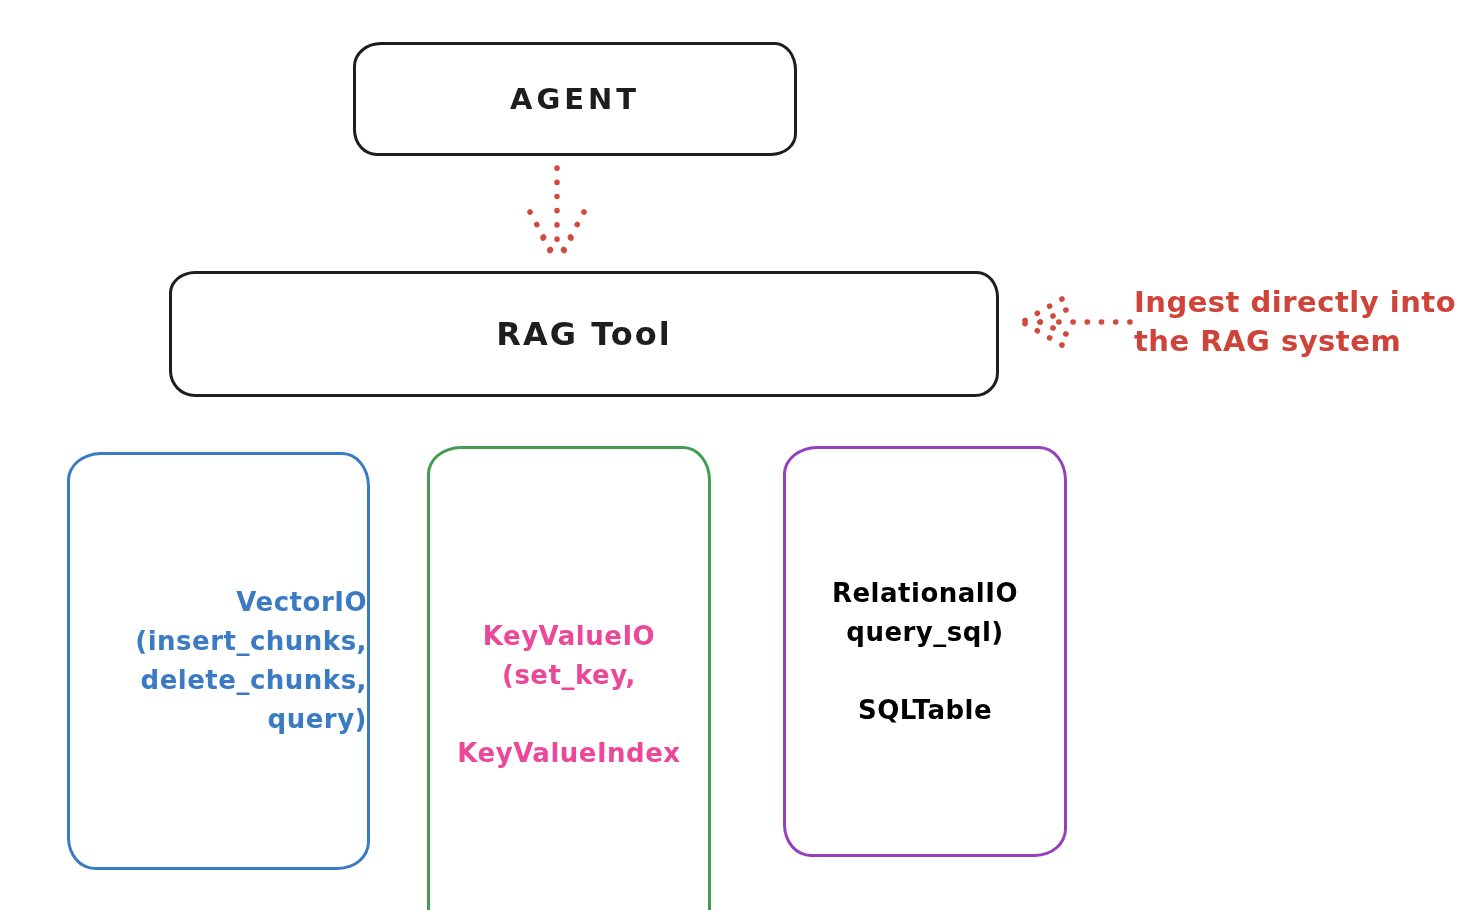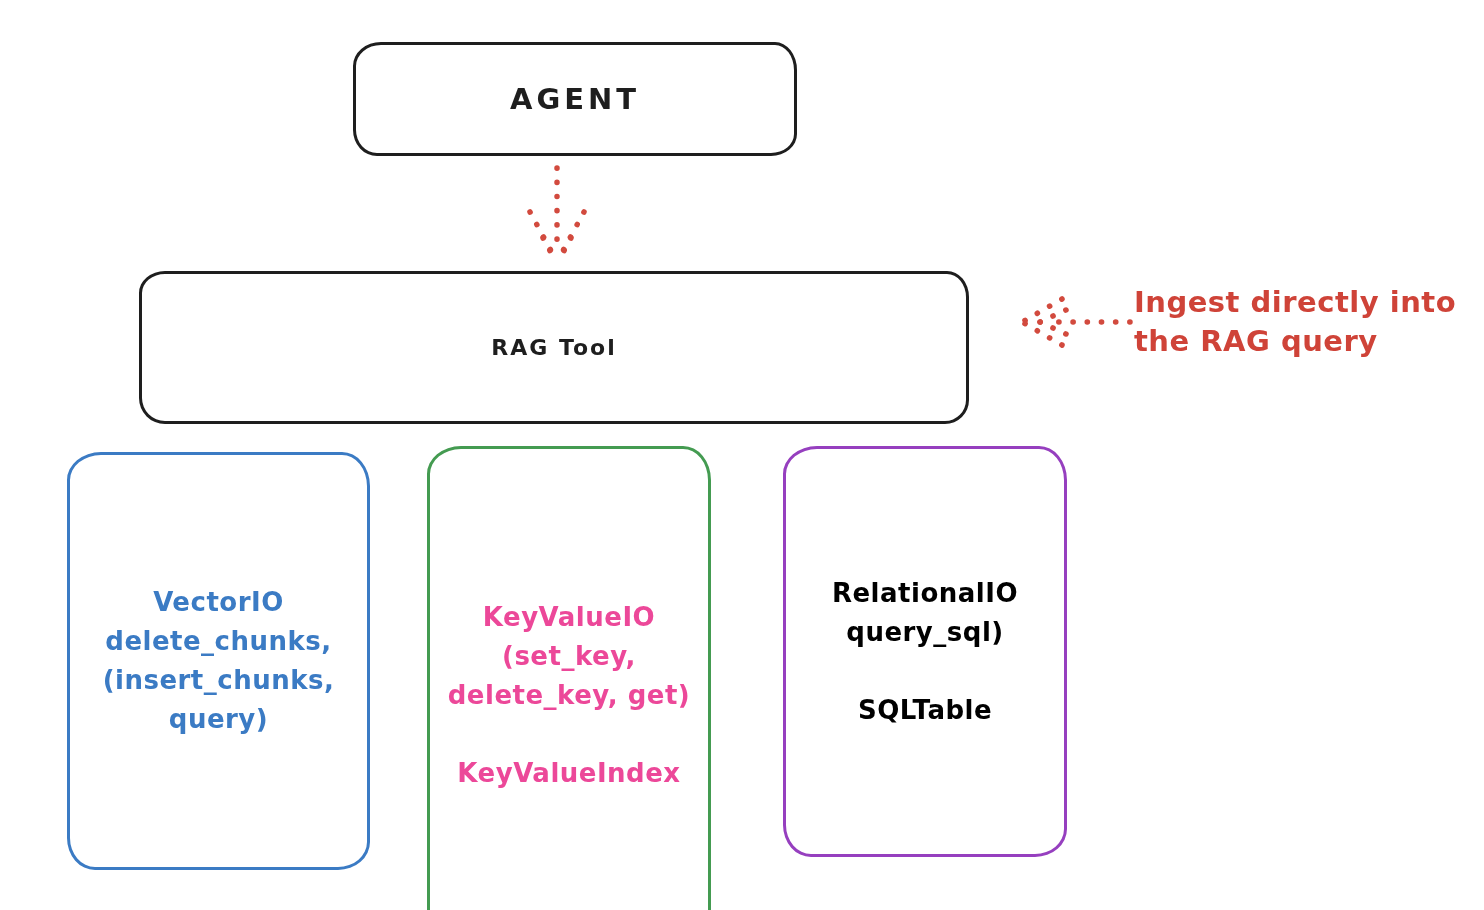--- a/index.html
+++ b/index.html
@@ -27,38 +27,38 @@
     color: #1e1e1e;
     font-weight: bold;
     text-align: right;
   }
   #agent-node {
     left: 353px; top: 42px; width: 444px; height: 114px;
     border-radius: 28px 22px 26px 24px / 24px 28px 22px 26px;
     font-size: 29px; letter-spacing: 4px;
   }
   #rag-tool-node {
-    left: 139px; top: 271px; width: 830px; height: 153px;
+    left: 169px; top: 271px; width: 830px; height: 126px;
     border-radius: 26px 22px 24px 26px / 22px 26px 24px 26px;
-    font-size: 22px; letter-spacing: 2px;
+    font-size: 32px; letter-spacing: 2px;
   }
 
   
   .io-node {
     flex-direction: column;
     border-width: 3.25px;
     border-style: solid;
     border-radius: 34px 28px 32px 28px / 28px 34px 28px 32px;
     font-size: 26px;
     font-weight: bold;
     line-height: 39px;
     text-align: center;
     letter-spacing: 0.5px;
   }
-  #vector-io-node     { left: 67px;  top: 452px; width: 303px; height: 418px; color: #3b7bc4; border-color: #3b7bc4; }
+  #vector-io-node     { left: 67px;  top: 452px; width: 303px; height: 418px; color: #3b7bc4; border-color: #3b7bc4; align-items: flex-end; }
   #keyvalue-io-node   { left: 427px; top: 446px; width: 284px; height: 498px; color: #ec4899; border-color: #449b51; }
   #relational-io-node { left: 783px; top: 446px; width: 284px; height: 411px; color: #000000; border-color: #963fbf; }
   .io-index-label { margin-top: 39px; }
 
   
   #ingest-annotation {
     position: absolute;
     left: 1134px; top: 283px; width: 346px;
     color: #cf4338;
     font-size: 29px;
@@ -105,34 +105,33 @@
       <path class="dotted-arrow" d="M1130 322 L1046 322"></path>
       <path class="dotted-arrow" d="M1062 299 L1024 321"></path>
       <path class="dotted-arrow" d="M1062 345 L1024 323"></path>
       <path class="dotted-arrow" d="M1066 310 L1040 322"></path>
       <path class="dotted-arrow" d="M1066 334 L1040 322"></path>
     </g>
   </svg>
 
   <div id="ingest-annotation">
     <div>Ingest directly into</div>
-    <div>the RAG query</div>
+    <div>the RAG system</div>
   </div>
 
   <div id="vector-io-node" class="node io-node">
     <div>VectorIO</div>
+    <div>(insert_chunks,</div>
     <div>delete_chunks,</div>
-    <div>(insert_chunks,</div>
     <div>query)</div>
   </div>
 
   <div id="keyvalue-io-node" class="node io-node">
     <div>KeyValueIO</div>
     <div>(set_key,</div>
-    <div>delete_key, get)</div>
     <div class="io-index-label">KeyValueIndex</div>
   </div>
 
   <div id="relational-io-node" class="node io-node">
     <div>RelationalIO</div>
     <div>query_sql)</div>
     <div class="io-index-label">SQLTable</div>
   </div>
 
 </div>

